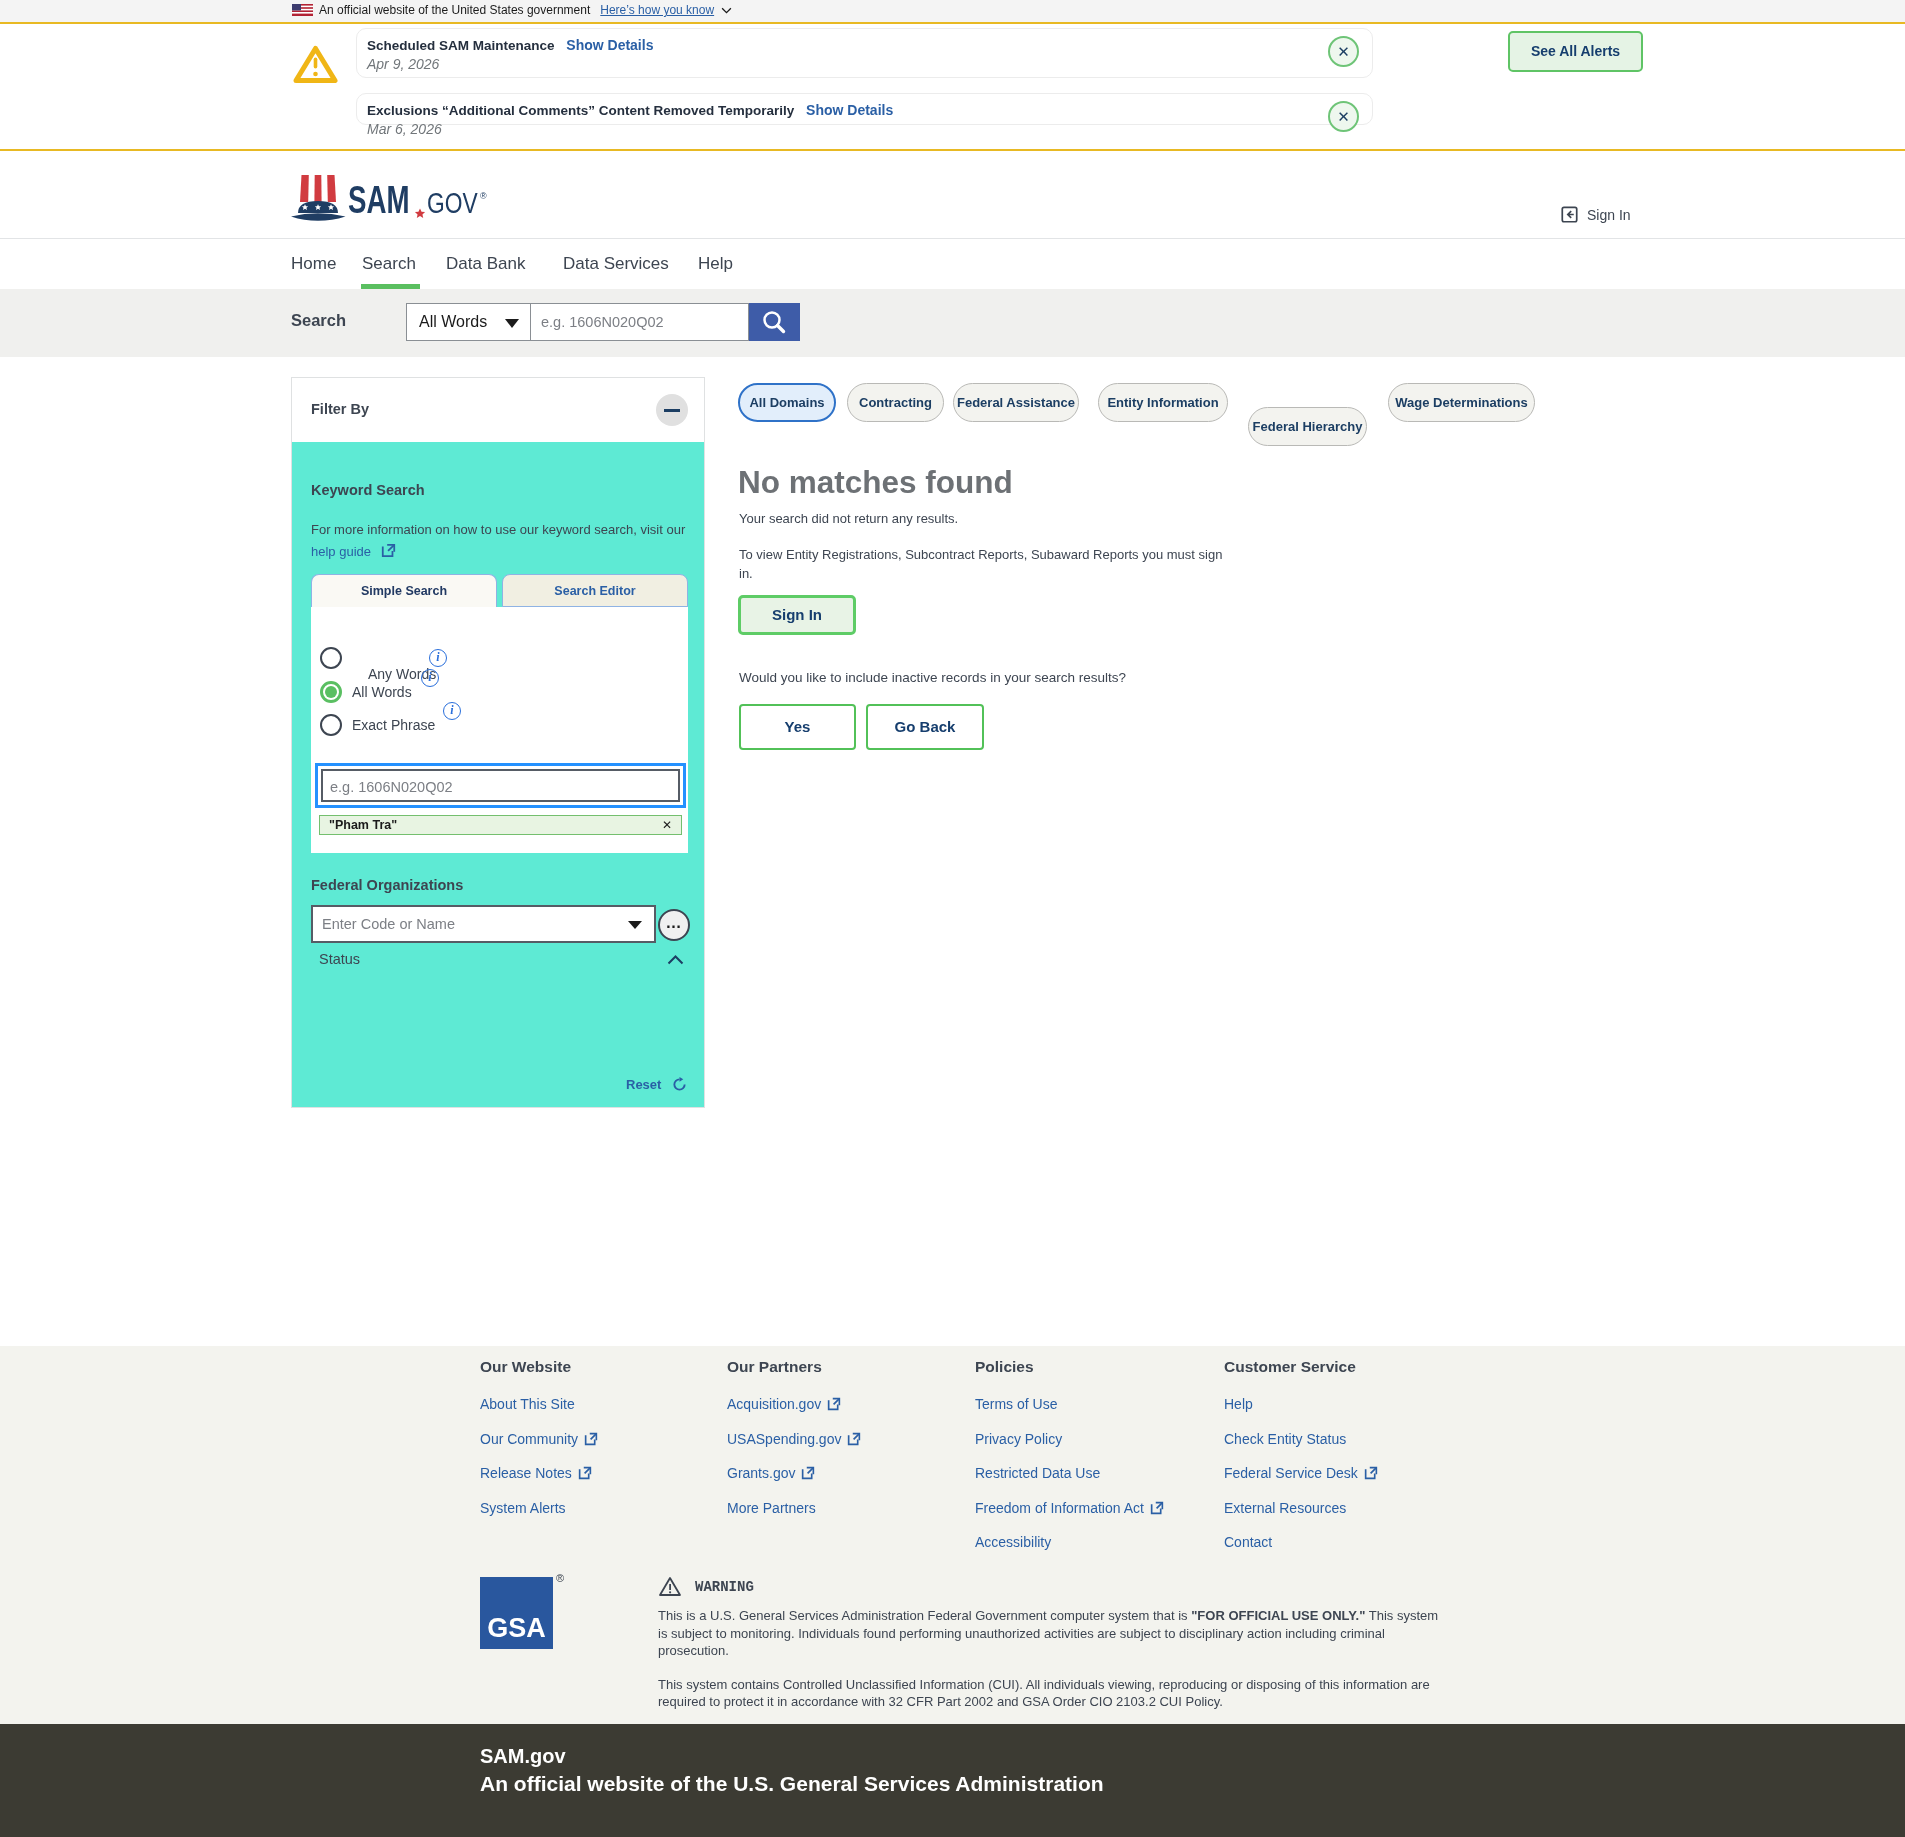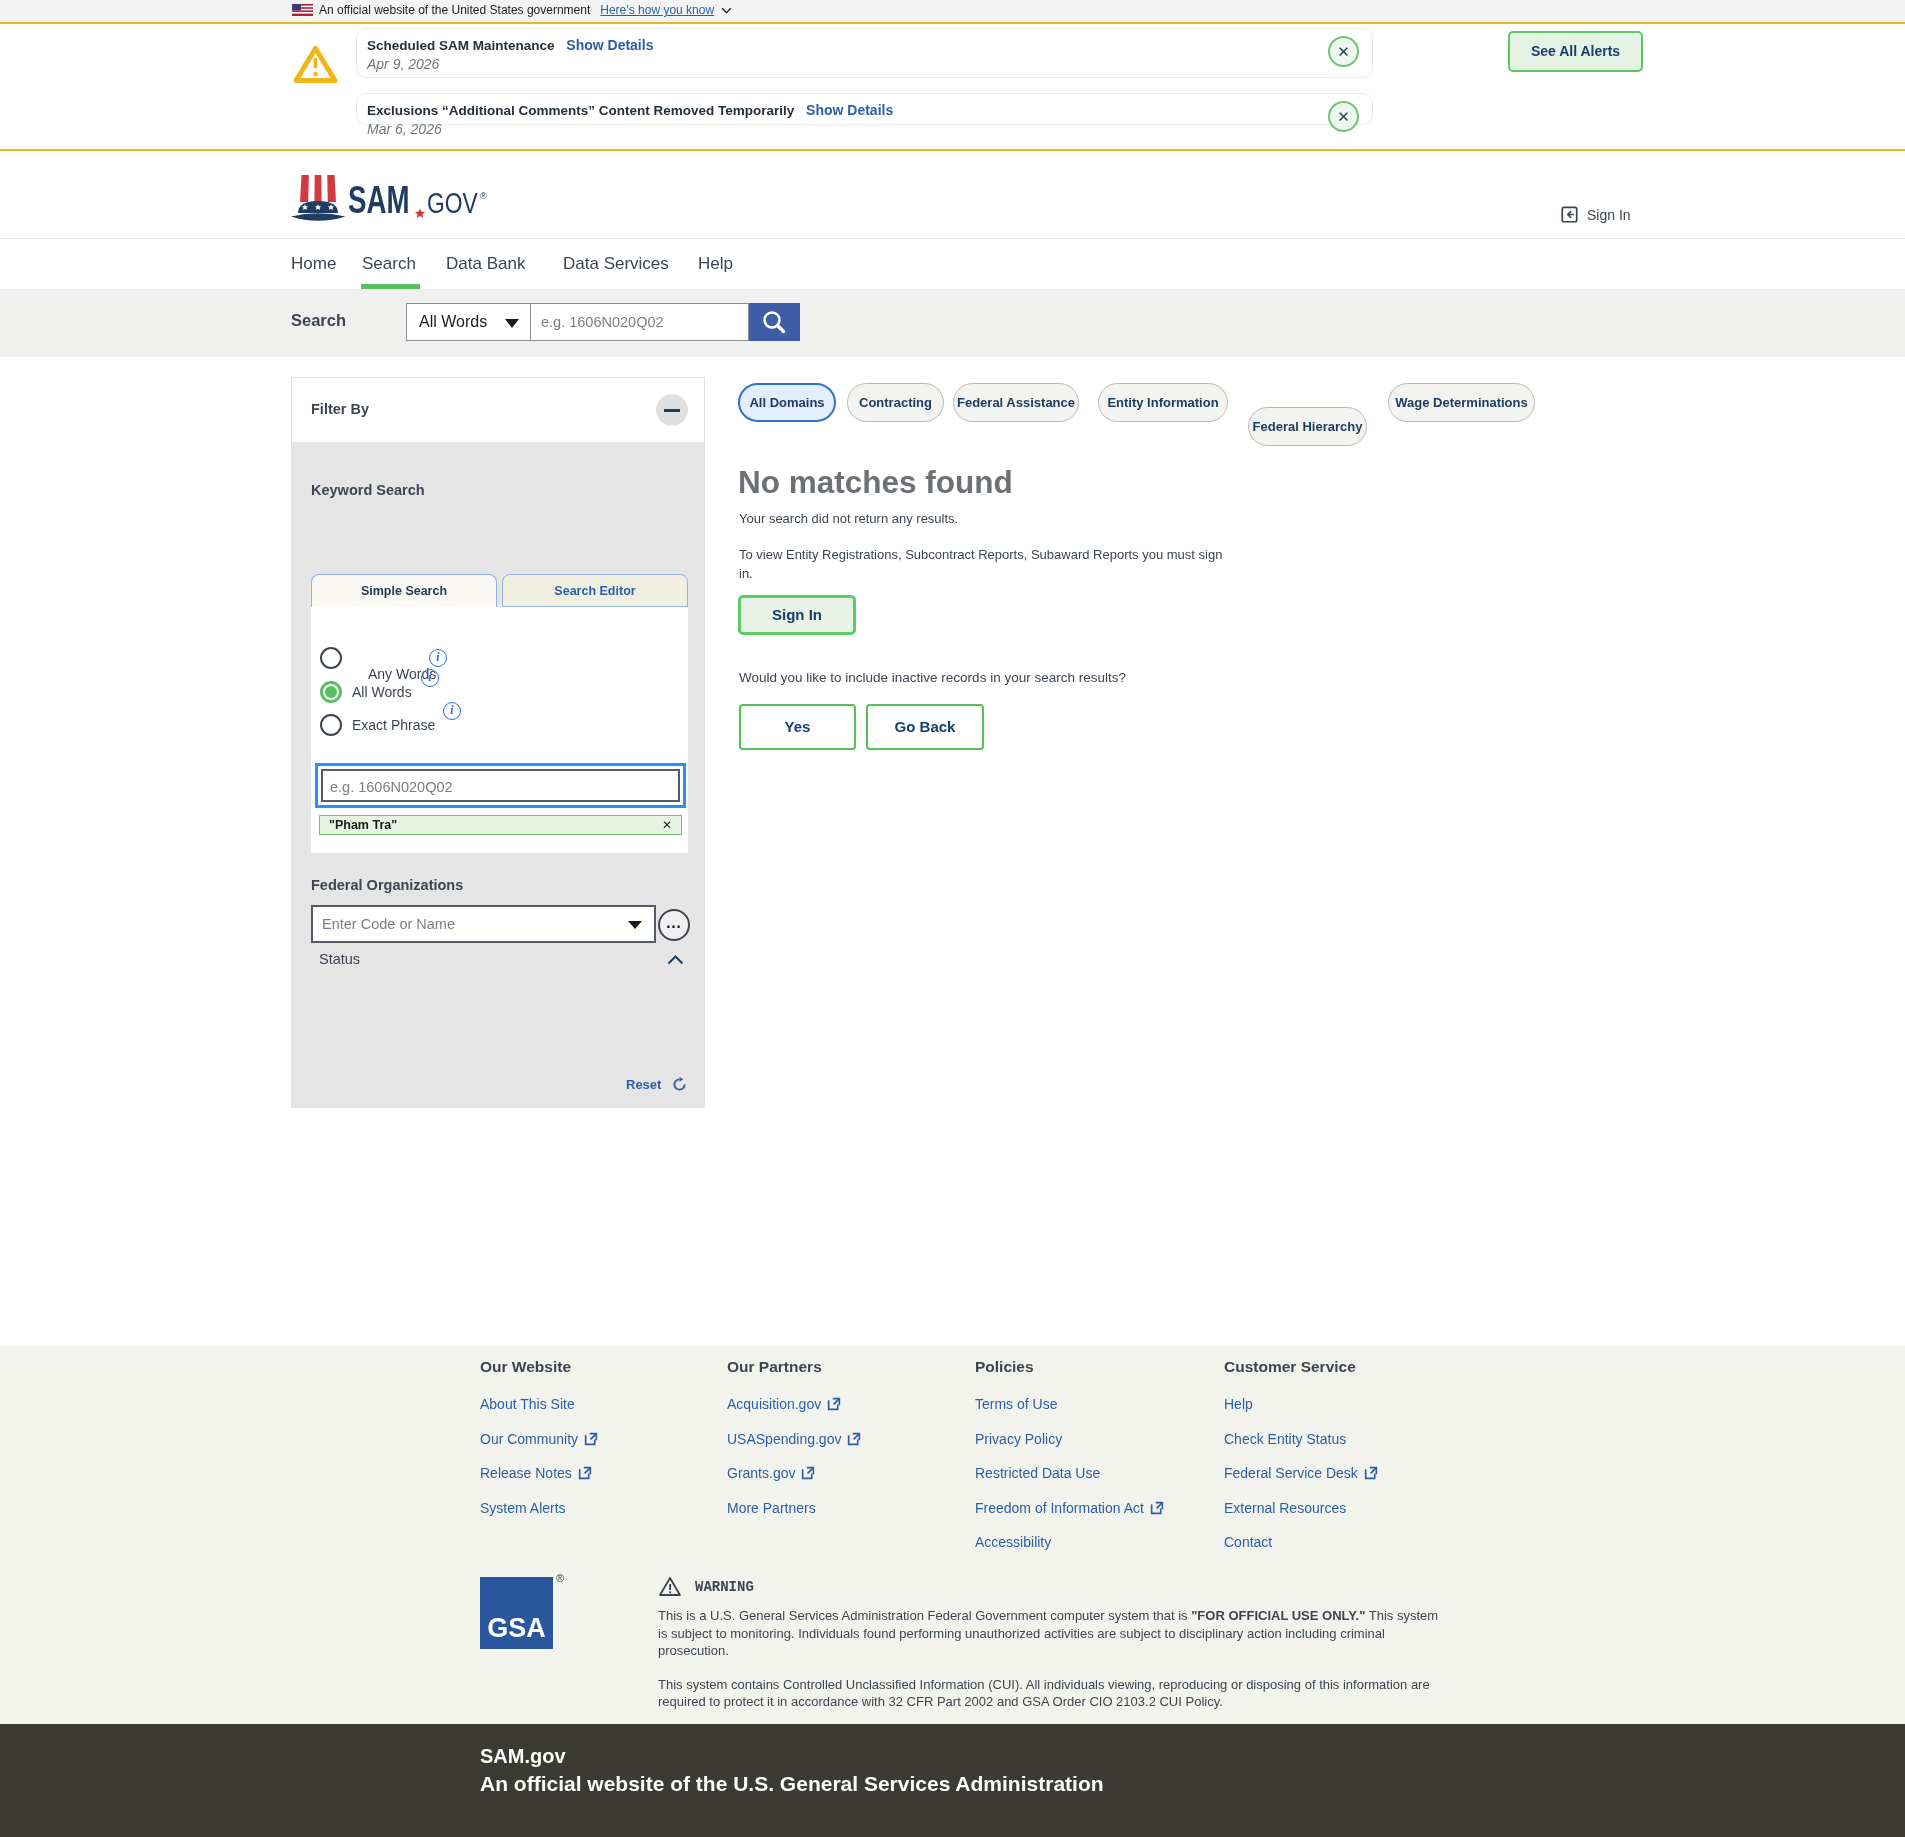--- a/index.html
+++ b/index.html
@@ -44,21 +44,21 @@
 
 #searchrow { position:absolute; top:289px; left:0; width:1905px; height:68px; background:#f0f0ee; }
 #searchrow .lbl { position:absolute; left:291px; top:22px; font-size:16.5px; font-weight:bold; color:#3d4551; }
 #ssel { position:absolute; left:406px; top:14px; width:125px; height:38px; background:#fff; border:1px solid #8a8f94; font-size:16px; color:#1b1b1b; line-height:36px; padding-left:12px; }
 #ssel .car { position:absolute; right:11px; top:15px; width:0; height:0; border-left:7px solid transparent; border-right:7px solid transparent; border-top:9px solid #1b1b1b; }
 #sinput { position:absolute; left:531px; top:14px; width:218px; height:38px; background:#fff; border:1px solid #8a8f94; border-left:none; font-size:14.5px; color:#7c7f85; line-height:36px; padding-left:10px; }
 #sbtn { position:absolute; left:749px; top:14px; width:51px; height:38px; background:#3e5ca8; }
 #sbtn svg { position:absolute; left:12px; top:6px; }
 
 
-#panel { position:absolute; left:291px; top:377px; width:414px; height:731px; border:1px solid #dfe1e2; background:#e5e5e5; }
+#panel { position:absolute; left:291px; top:377px; width:414px; height:731px; border:1px solid #dfe1e2; background:#5eead4; }
 #panel .phead { position:absolute; top:0; left:0; width:100%; height:64px; background:#fff; }
 #panel .phead .t { position:absolute; left:19px; top:23px; font-size:14.5px; font-weight:bold; }
 #panel .minus { position:absolute; left:364px; top:16px; width:32px; height:32px; border-radius:50%; background:#e0e0e0; }
 #panel .minus:after { content:""; position:absolute; left:8px; top:15px; width:16px; height:3px; background:#1c3e63; }
 .kwh { position:absolute; left:19px; top:104px; font-size:14.5px; font-weight:bold; }
 .kwp { position:absolute; left:19px; top:141px; width:385px; font-size:13px; line-height:22px; }
 .kwp a { color:#2a5fa5; text-decoration:none; }
 .tabs { position:absolute; left:19px; top:196px; width:377px; height:33px; }
 .tab1 { position:absolute; left:0; top:0; width:186px; height:34px; background:#faf9f4; border:1px solid #8fb3e4; border-bottom:none; border-radius:8px 8px 0 0; text-align:center; line-height:32px; font-weight:bold; font-size:12.5px; color:#223a63; }
 .tab2 { position:absolute; left:191px; top:0; width:186px; height:33px; background:#f1efe2; border:1px solid #8fb3e4; border-radius:8px 8px 0 0; text-align:center; line-height:32px; font-weight:bold; font-size:12.5px; color:#2a5fa5; }
@@ -205,20 +205,27 @@
       </svg>
   </div>
 </div>
 
 <div id="panel">
   <div class="phead">
       <div class="t">Filter By</div>
       <div class="minus"></div>
     </div>
   <div class="kwh">Keyword Search</div>
+  <div class="kwp">For more information on how to use our keyword search, visit our<br><a href="#">help guide</a>
+    <svg class="extic" width="15" height="15" viewBox="0 0 17 17">
+        <path d="M2 4 L2 15 L13 15 L13 9" stroke="#2a5fa5" stroke-width="2" fill="none"></path>
+        <path d="M7 2 L15 2 L15 10" stroke="#2a5fa5" stroke-width="2" fill="none"></path>
+        <path d="M15 2 L8 9" stroke="#2a5fa5" stroke-width="2"></path>
+      </svg>
+  </div>
   <div class="tabs">
     <div class="tab1">Simple Search</div>
     <div class="tab2">Search Editor</div>
   </div>
   <div class="tabbody">
     <div class="radio" style="top:40px;"></div>
     <div class="rlbl" style="top:59px;margin-left:16px;">Any Words</div>
     <div class="info" style="left:118px; top:42px;">i</div>
     <div class="radio sel" style="top:74px;"></div>
     <div class="rlbl" style="top:77px;">All Words</div>

